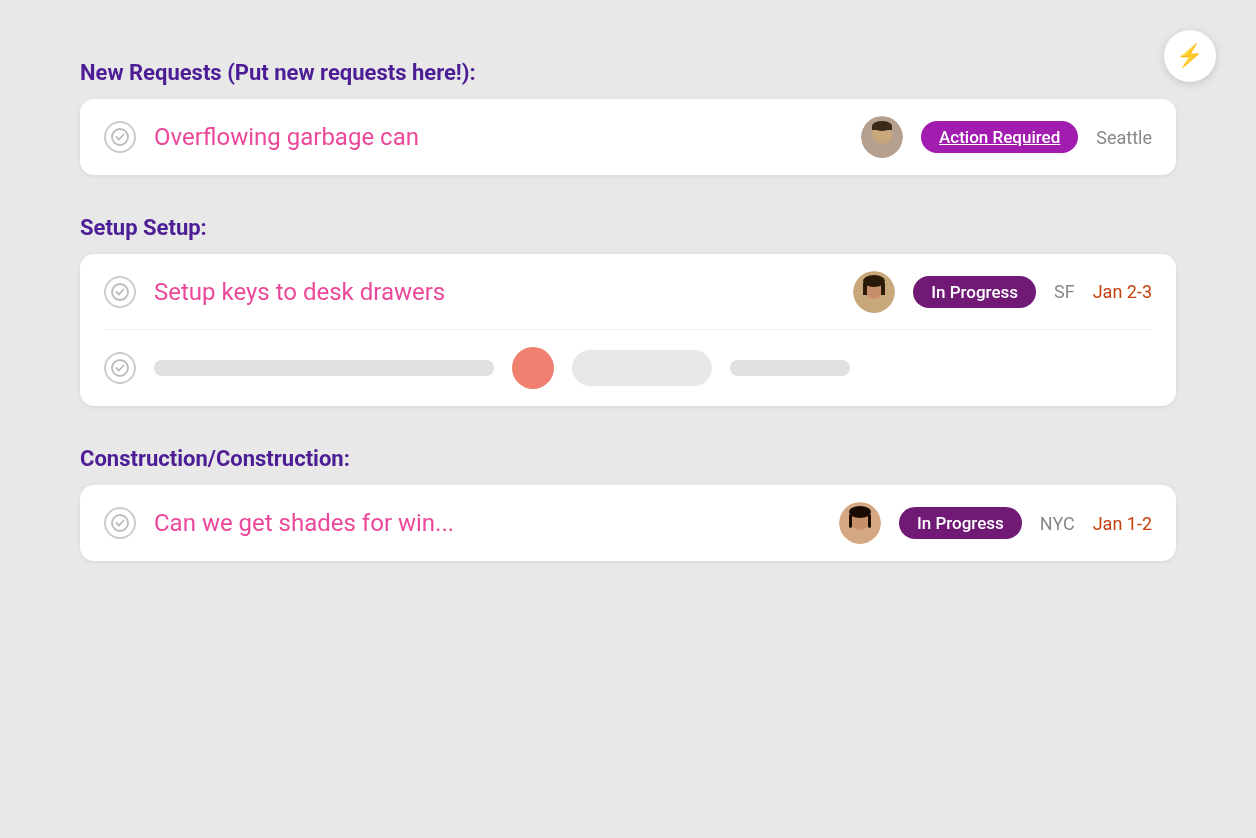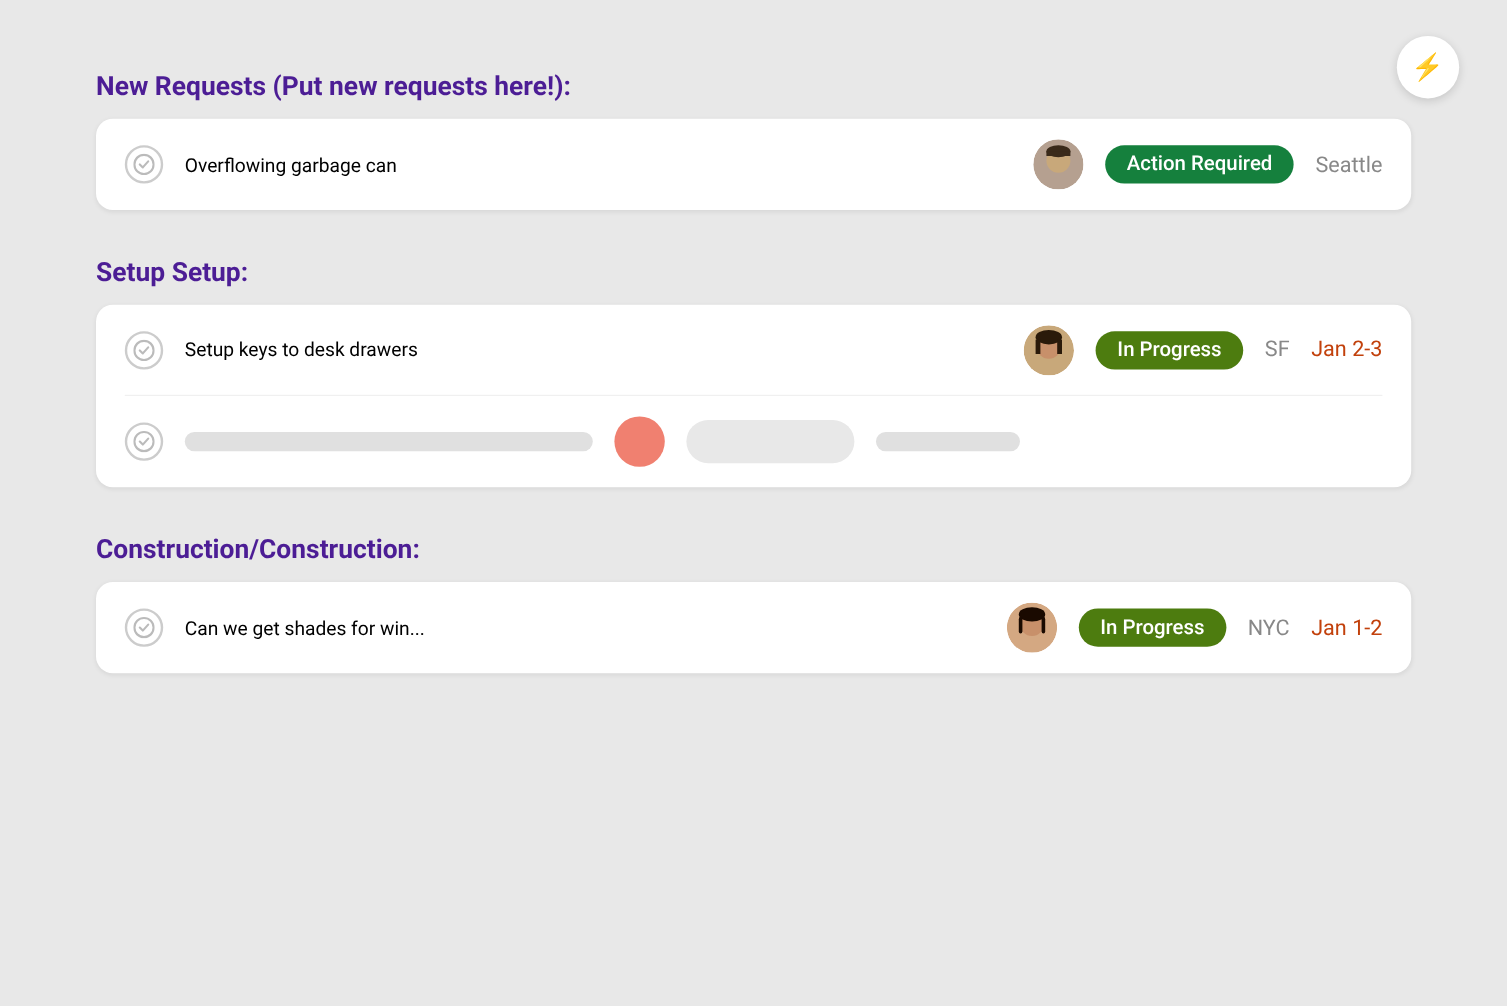--- a/index.html
+++ b/index.html
@@ -72,39 +72,40 @@
       border: 2px solid #ccc;
       display: flex;
       align-items: center;
       justify-content: center;
       flex-shrink: 0;
       color: #bbb;
       font-size: 16px;
     }
 
     .task-title {
-      font-size: 16px;
-      color: #000000;
+      font-size: 24px;
+      color: #ec4899;
       font-weight: 400;
       flex: 1;
     }
 
     .badge-action-required {
-      background: #15803d;
+      background: #a21caf;
       color: white;
       border-radius: 20px;
       padding: 6px 18px;
       font-size: 17px;
       font-weight: 500;
       white-space: nowrap;
       flex-shrink: 0;
+      text-decoration: underline;
     }
 
     .badge-in-progress {
-      background: #4d7c0f;
+      background: #701a75;
       color: white;
       border-radius: 20px;
       padding: 6px 18px;
       font-size: 17px;
       font-weight: 500;
       white-space: nowrap;
       flex-shrink: 0;
     }
 
     .location {

